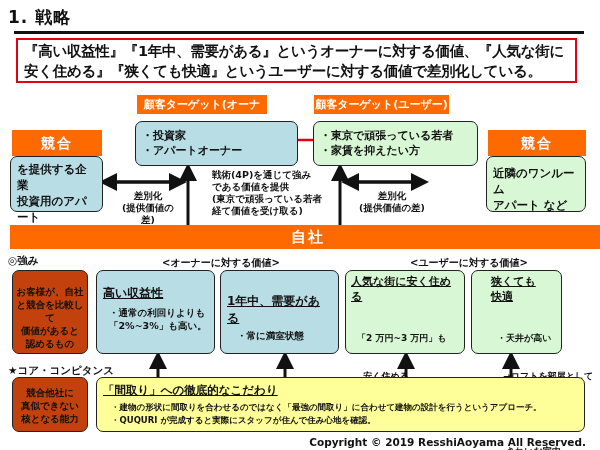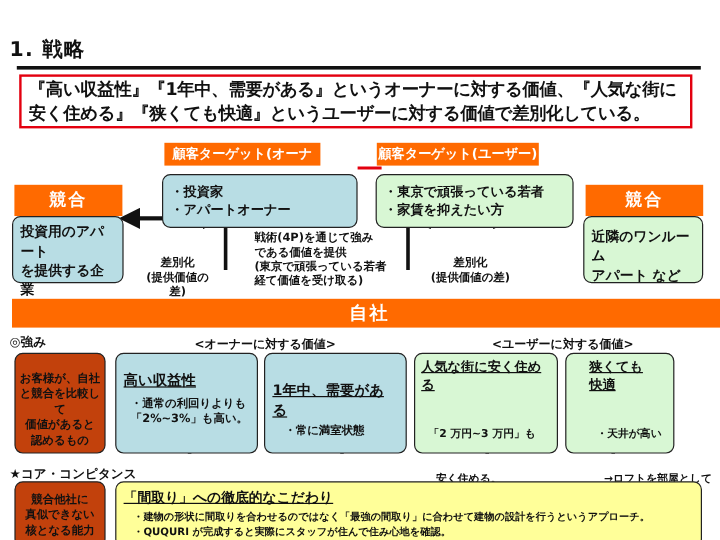--- a/index.html
+++ b/index.html
@@ -1,18 +1,18 @@
 <!DOCTYPE html>
 <html><head>
 <meta charset="utf-8">
 <style>
   * { box-sizing: border-box; margin: 0; padding: 0; }
   body { width: 600px; height: 450px; background: #ffffff; position: relative; overflow: hidden;
          font-family: "DejaVu Sans", "Liberation Sans", sans-serif; color: #111; }
-  .abs { position: absolute; margin-top: 24px; }
+  .abs { position: absolute; }
   .title { left: 8px; top: 6px; font-size: 17px; font-weight: bold; letter-spacing: 1px; }
   .title-rule { left: 14px; top: 31px; width: 570px; height: 3px; background: #111; }
   .summary { left: 16px; top: 38px; width: 561px; height: 45px; border: 2px solid #e3000f;
              font-size: 14.5px; font-weight: bold; line-height: 20px; padding: 1px 6px; letter-spacing: -0.3px; }
   .orange-label { background: #ff6a00; color: #fff; font-weight: bold; text-align: center; }
   .tgt-label { font-size: 11px; height: 19px; line-height: 19px; }
   .comp-label { font-size: 14px; height: 26px; line-height: 26px; letter-spacing: 2px; }
   .box { border: 1.5px solid #222; border-radius: 7px; font-weight: bold; }
   .blue { background: #b8dde4; }
   .green { background: #d8f7d4; }
@@ -70,22 +70,22 @@
   <div>・投資家</div>
   <div>・アパートオーナー</div>
 </div>
 <div class="abs box green tgt-box" style="left:313px;top:121px;width:165px;">
   <div>・東京で頑張っている若者</div>
   <div>・家賃を抑えたい方</div>
 </div>
 
 <div class="abs orange-label comp-label" style="left:12px;top:130px;width:90px;">競合</div>
 <div class="abs box blue comp-box" style="left:10px;top:156px;width:93px;">
+  <div>を提供する企業</div>
   <div>投資用のアパート</div>
-  <div>を提供する企業</div>
   <div>など</div>
 </div>
 
 <div class="abs orange-label comp-label" style="left:488px;top:130px;width:98px;">競合</div>
 <div class="abs box green comp-box" style="left:486px;top:156px;width:100px;padding-top:8px;">
   <div>近隣のワンルーム</div>
   <div>アパート など</div>
 </div>
 
 <div class="abs small-note" style="left:118px;top:190px;width:60px;">

